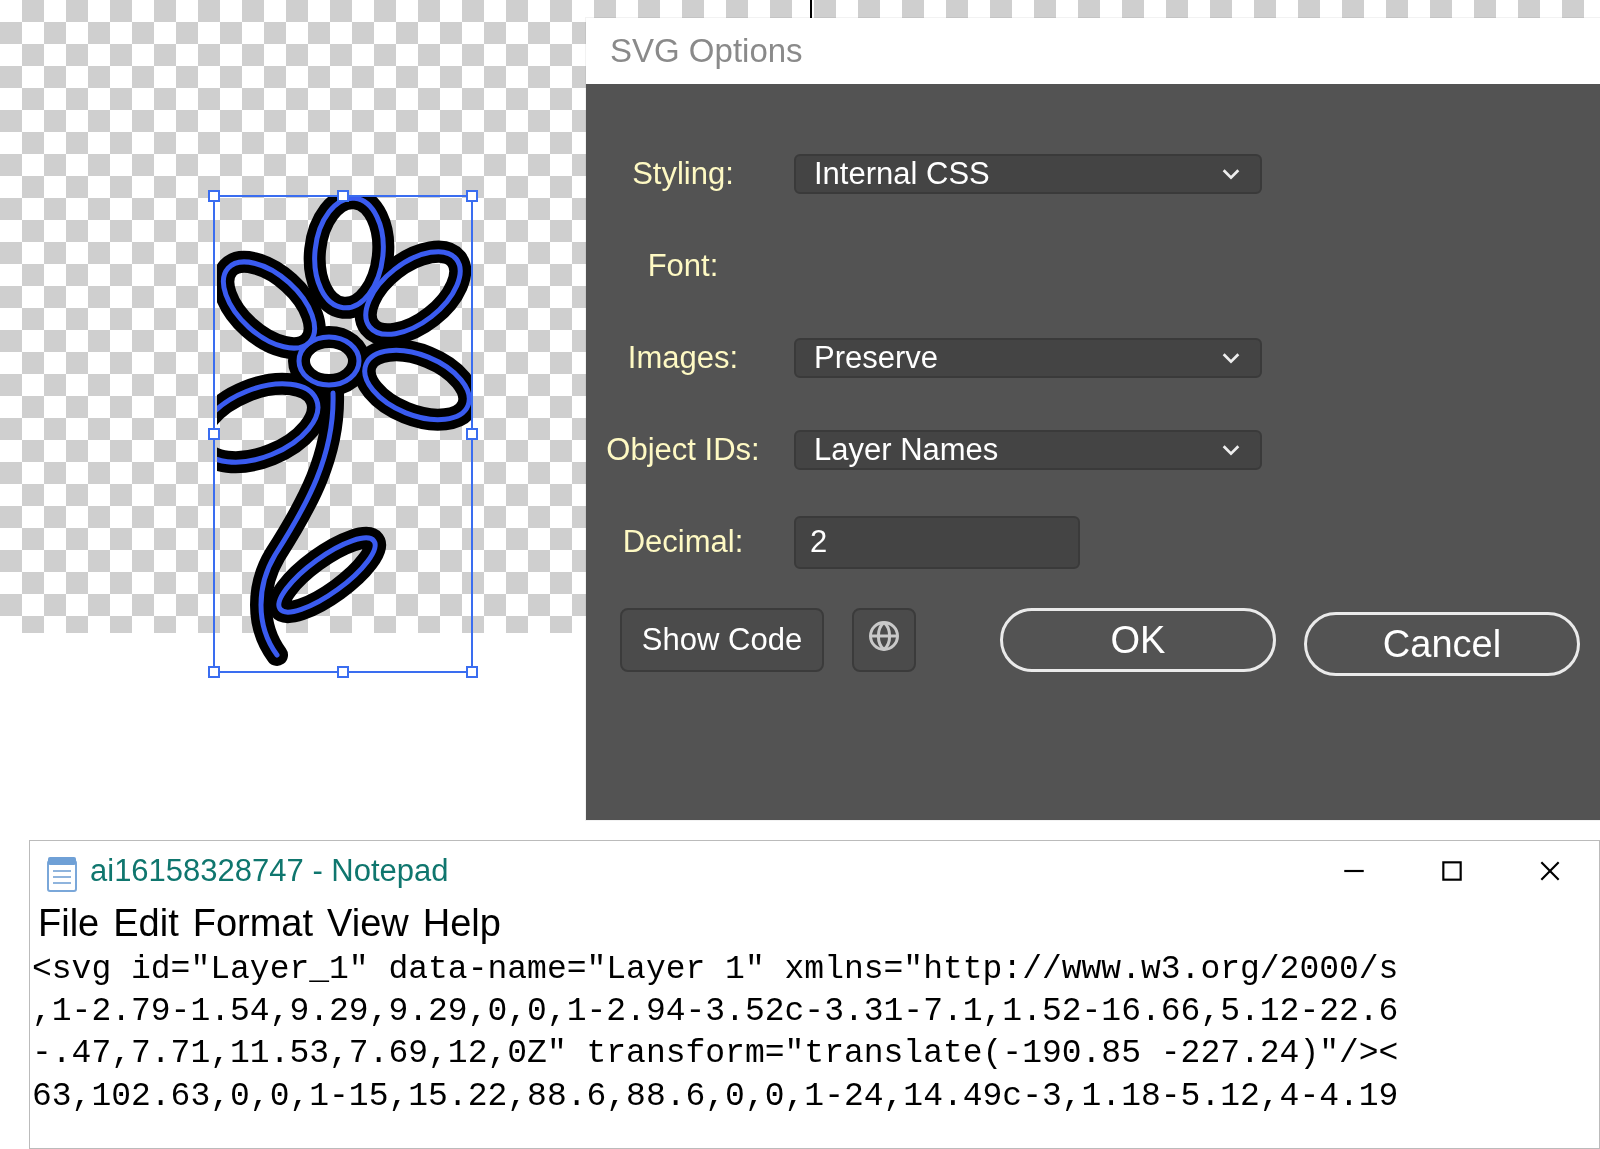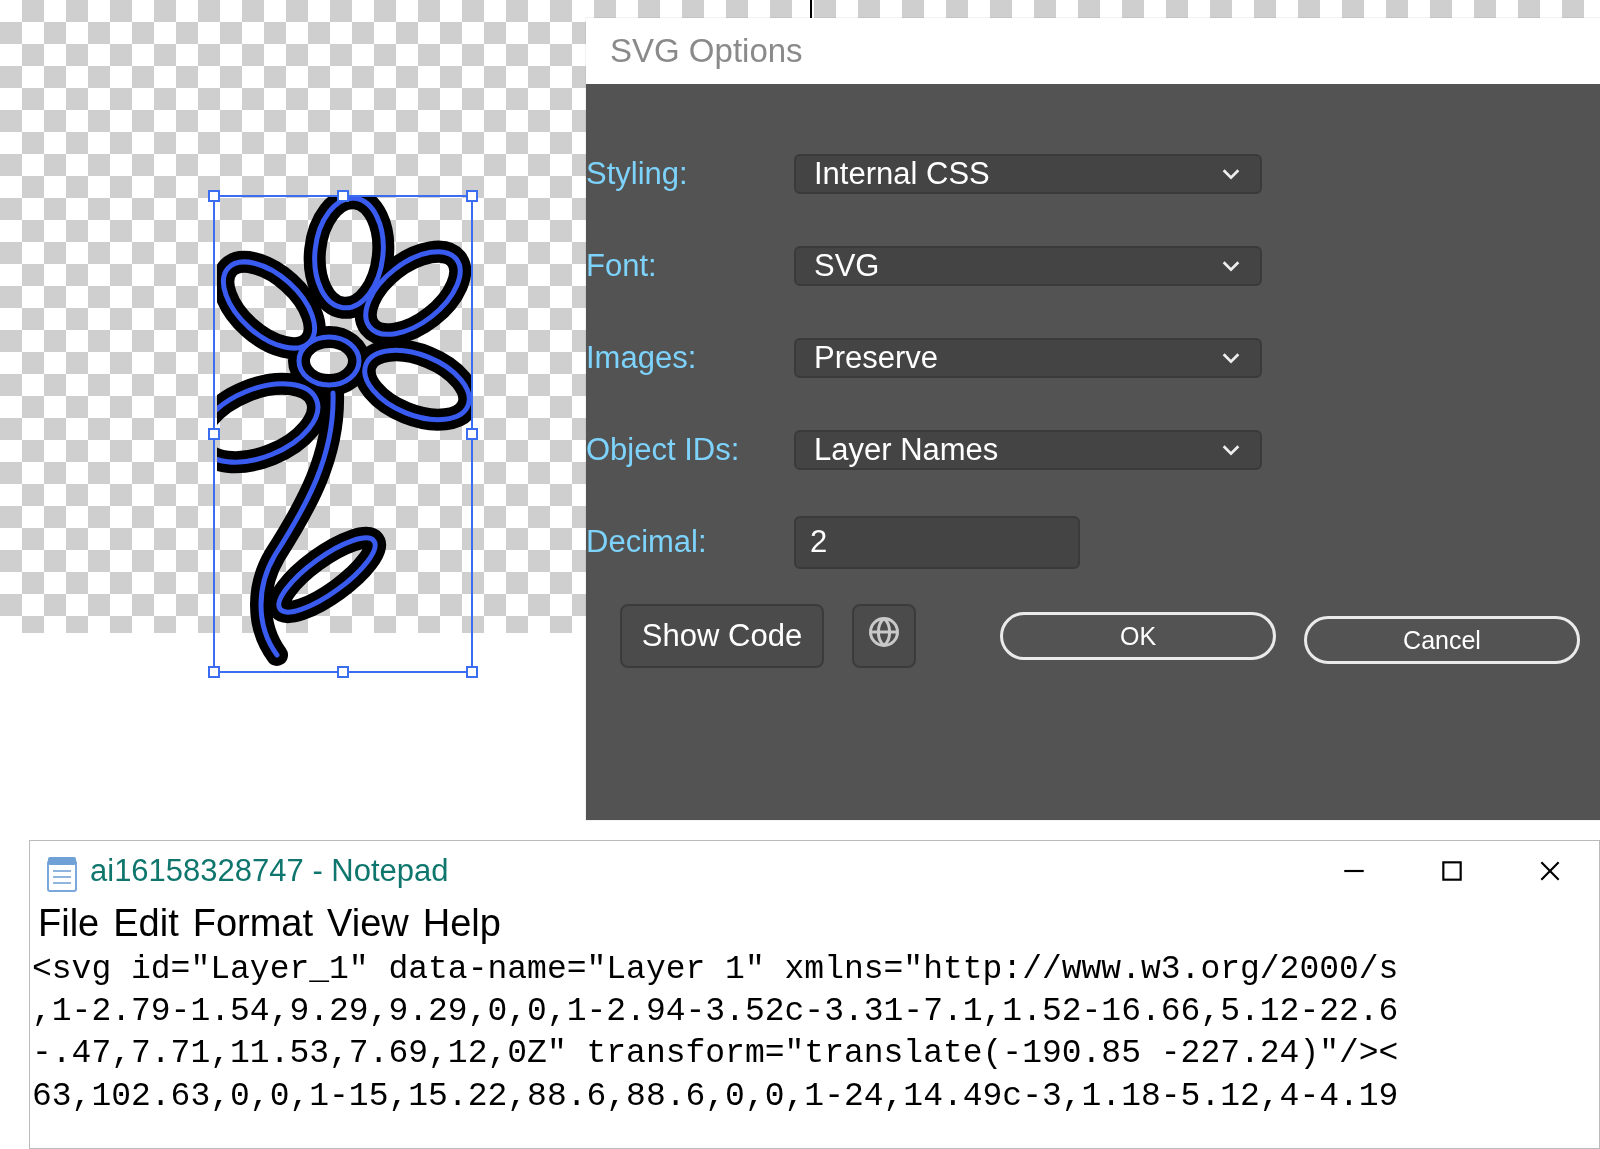--- a/index.html
+++ b/index.html
@@ -79,22 +79,22 @@
     padding-top: 60px;
   }
   .form-row {
     display: flex;
     align-items: center;
     height: 60px;
     margin-bottom: 32px;
   }
   .form-label {
     width: 208px;
-    text-align: left;
-    color: #7dd3fc;
+    text-align: center;
+    color: #fef9c3;
     font-size: 31px;
     padding-right: 14px;
   }
   .select {
     position: relative;
     width: 468px;
     height: 40px;
     background: #444;
     border: 2px solid #3a3a3a;
     border-radius: 6px;
@@ -157,26 +157,26 @@
     color: #fff;
     font-size: 31px;
     display: flex; align-items: center; justify-content: center;
     cursor: pointer;
     text-align: right;
   }
   .btn-showcode { width: 204px; }
   .btn-globe { width: 64px; }
   .btn-globe svg { width: 36px; height: 36px; }
   .btn-pill {
-    height: 48px;
+    height: 64px;
     background: transparent;
     border: 3px solid #eaeaea;
     border-radius: 40px;
     color: #fff;
-    font-size: 25px;
+    font-size: 38px;
     display: flex; align-items: center; justify-content: center;
     cursor: pointer;
   }
   .btn-ok { width: 276px; margin-left: 56px; }
   .btn-cancel { width: 276px; margin-top: 8px; }
 
   
   .notepad {
     position: absolute;
     left: 29px; top: 840px;
@@ -278,28 +278,20 @@
         <span class="chev">
             <svg viewBox="0 0 24 24">
               <path d="M4 8 L12 16 L20 8" fill="none" stroke="#eee" stroke-width="3"></path>
             </svg>
           </span>
       </div>
     </div>
 
     <div class="form-row">
       <div class="form-label">Font:</div>
-      <div class="select">
-        <span>SVG</span>
-        <span class="chev">
-            <svg viewBox="0 0 24 24">
-              <path d="M4 8 L12 16 L20 8" fill="none" stroke="#eee" stroke-width="3"></path>
-            </svg>
-          </span>
-      </div>
     </div>
 
     <div class="form-row">
       <div class="form-label">Images:</div>
       <div class="select">
         <span>Preserve</span>
         <span class="chev">
             <svg viewBox="0 0 24 24">
               <path d="M4 8 L12 16 L20 8" fill="none" stroke="#eee" stroke-width="3"></path>
             </svg>

